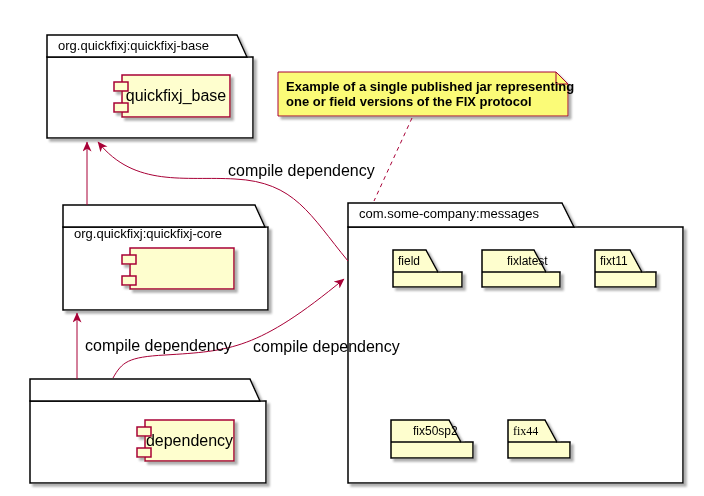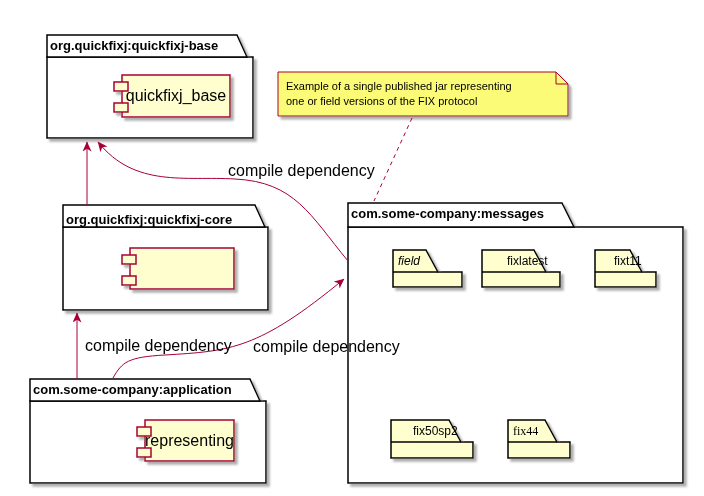--- a/index.html
+++ b/index.html
@@ -21,38 +21,39 @@
     top: 0;
   }
   .txt {
     position: absolute;
     color: #000000;
     white-space: nowrap;
     pointer-events: none;
   }
   .pkg-title {
     font-size: 13px;
-    font-weight: bold;
+    font-weight: normal;
     line-height: 20px;
-    padding-left: 3px;
+    padding-left: 11px;
   }
   .comp-label {
     font-size: 16px;
     display: flex;
     align-items: center;
     justify-content: center;
   }
   .folder-label {
     font-size: 12px;
     line-height: 20px;
     padding-left: 5px;
   }
   .note-line {
-    font-size: 11px;
+    font-size: 13px;
     line-height: 15px;
+    font-weight: bold;
   }
   .edge-label {
     font-size: 16px;
     line-height: 14px;
   }
 </style>
 </head>
 <body>
 
 <div id="canvas">
@@ -140,30 +141,29 @@
     <g fill="none" stroke="#A80036" stroke-width="1">
       <path d="M87,205 L87,142" marker-end="url(#arrow)"></path>
       <path d="M348,261 C310,215 295,182 235,179 C185,176 135,188 98,142" marker-end="url(#arrow)"></path>
       <path d="M77,379 L77,313" marker-end="url(#arrow)"></path>
       <path d="M113,378 C122,362 128,357 165,355 C230,351 258,350 344,279" marker-end="url(#arrow)"></path>
       <path d="M412,118 L374,201" stroke-dasharray="4,4"></path>
     </g>
   </svg>
 
   <div class="txt pkg-title" style="left:47px; top:36px; width:190px;">org.quickfixj:quickfixj-base</div>
-  <div class="txt pkg-title" style="left:63px; top:210px; width:192px;">org.quickfixj:quickfixj-core</div>
-  <div class="txt pkg-title" style="left:30px; top:380px; width:220px;">com.some-company:application</div>
+  <div class="txt pkg-title" style="left:63px; top:224px; width:192px;">org.quickfixj:quickfixj-core</div>
   <div class="txt pkg-title" style="left:348px; top:204px; width:214px;">com.some-company:messages</div>
 
   <div class="txt comp-label" style="left:122px; top:75px; width:108px; height:42px;">quickfixj_base</div>
-  <div class="txt comp-label" style="left:145px; top:420px; width:89px; height:41px;">representing</div>
+  <div class="txt comp-label" style="left:145px; top:420px; width:89px; height:41px;">dependency</div>
 
-  <div class="txt folder-label" style="left:393px; top:251px;font-style:italic;">field</div>
+  <div class="txt folder-label" style="left:393px; top:251px;">field</div>
   <div class="txt folder-label" style="left:482px; top:251px;padding-left:25px;">fixlatest</div>
-  <div class="txt folder-label" style="left:595px; top:251px;margin-left:14px;">fixt11</div>
+  <div class="txt folder-label" style="left:595px; top:251px;">fixt11</div>
   <div class="txt folder-label" style="left:408px; top:421px;">fix50sp2</div>
   <div class="txt folder-label" style="left:508px; top:421px;font-family:Liberation Serif, serif;">fix44</div>
 
   <div class="txt note-line" style="left:286px; top:79px;">Example of a single published jar representing</div>
   <div class="txt note-line" style="left:286px; top:94px;">one or field versions of the FIX protocol</div>
 
   <div class="txt edge-label" style="left:228px; top:164px;">compile dependency</div>
   <div class="txt edge-label" style="left:85px; top:339px;">compile dependency</div>
   <div class="txt edge-label" style="left:253px; top:340px;">compile dependency</div>
 

